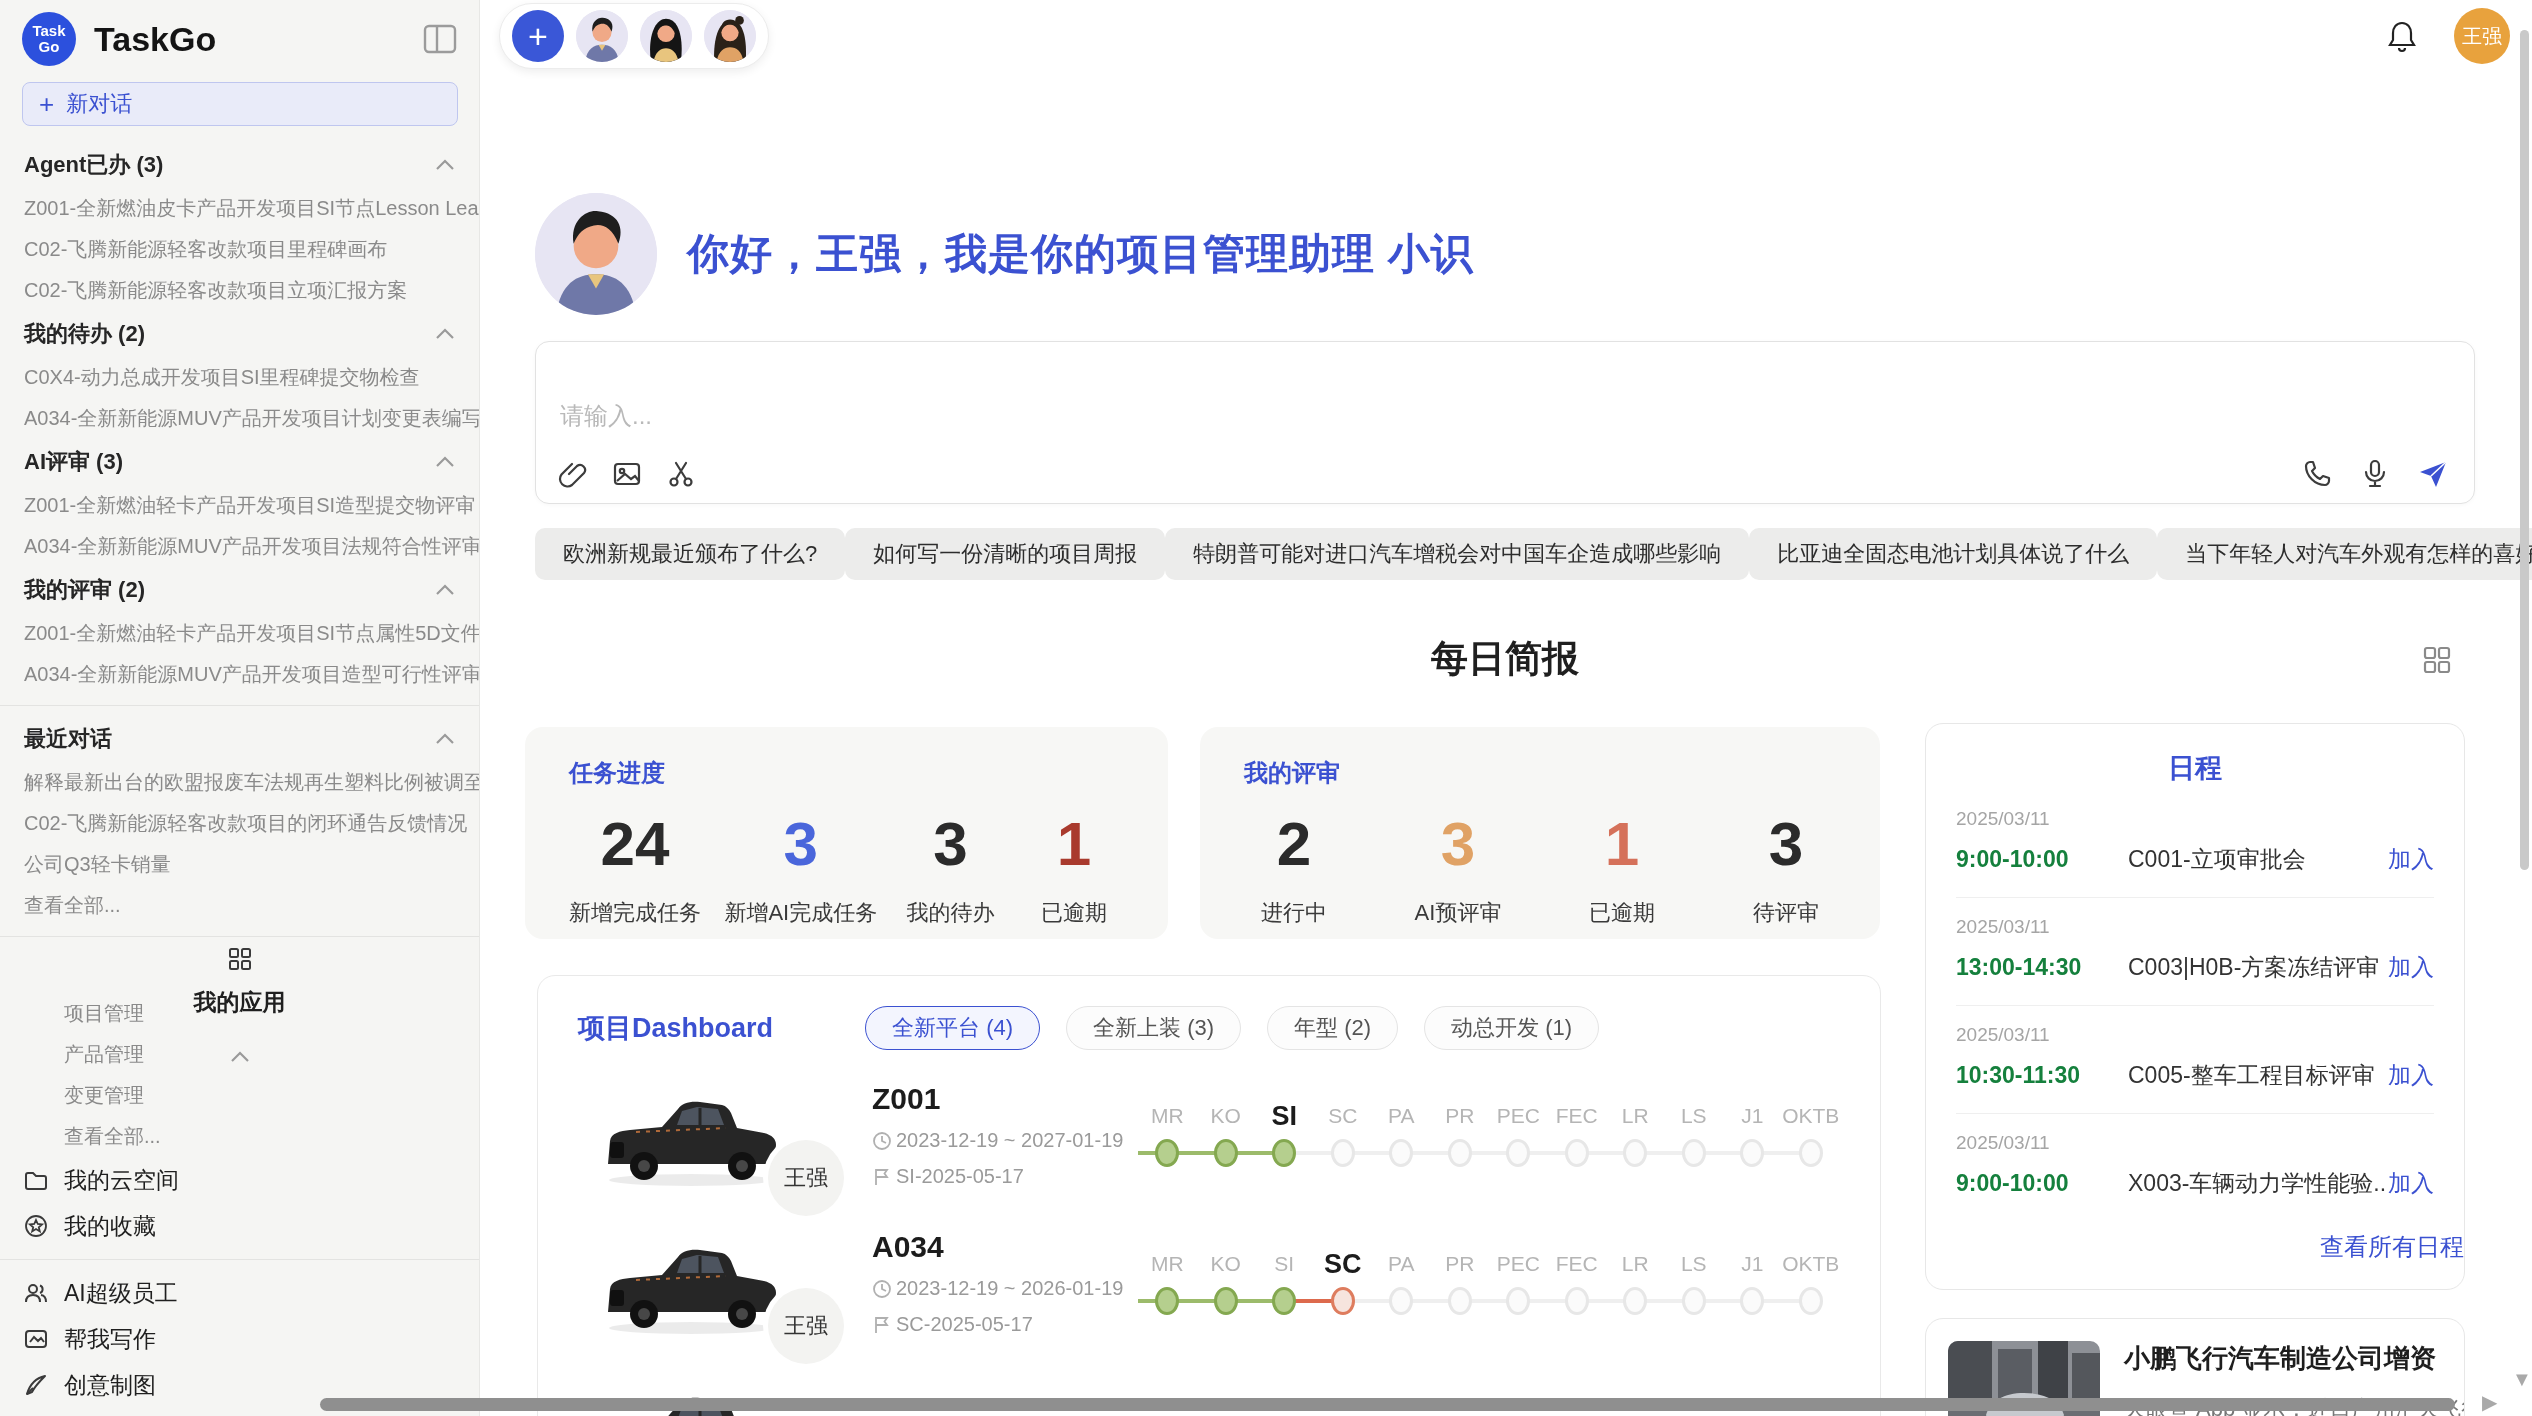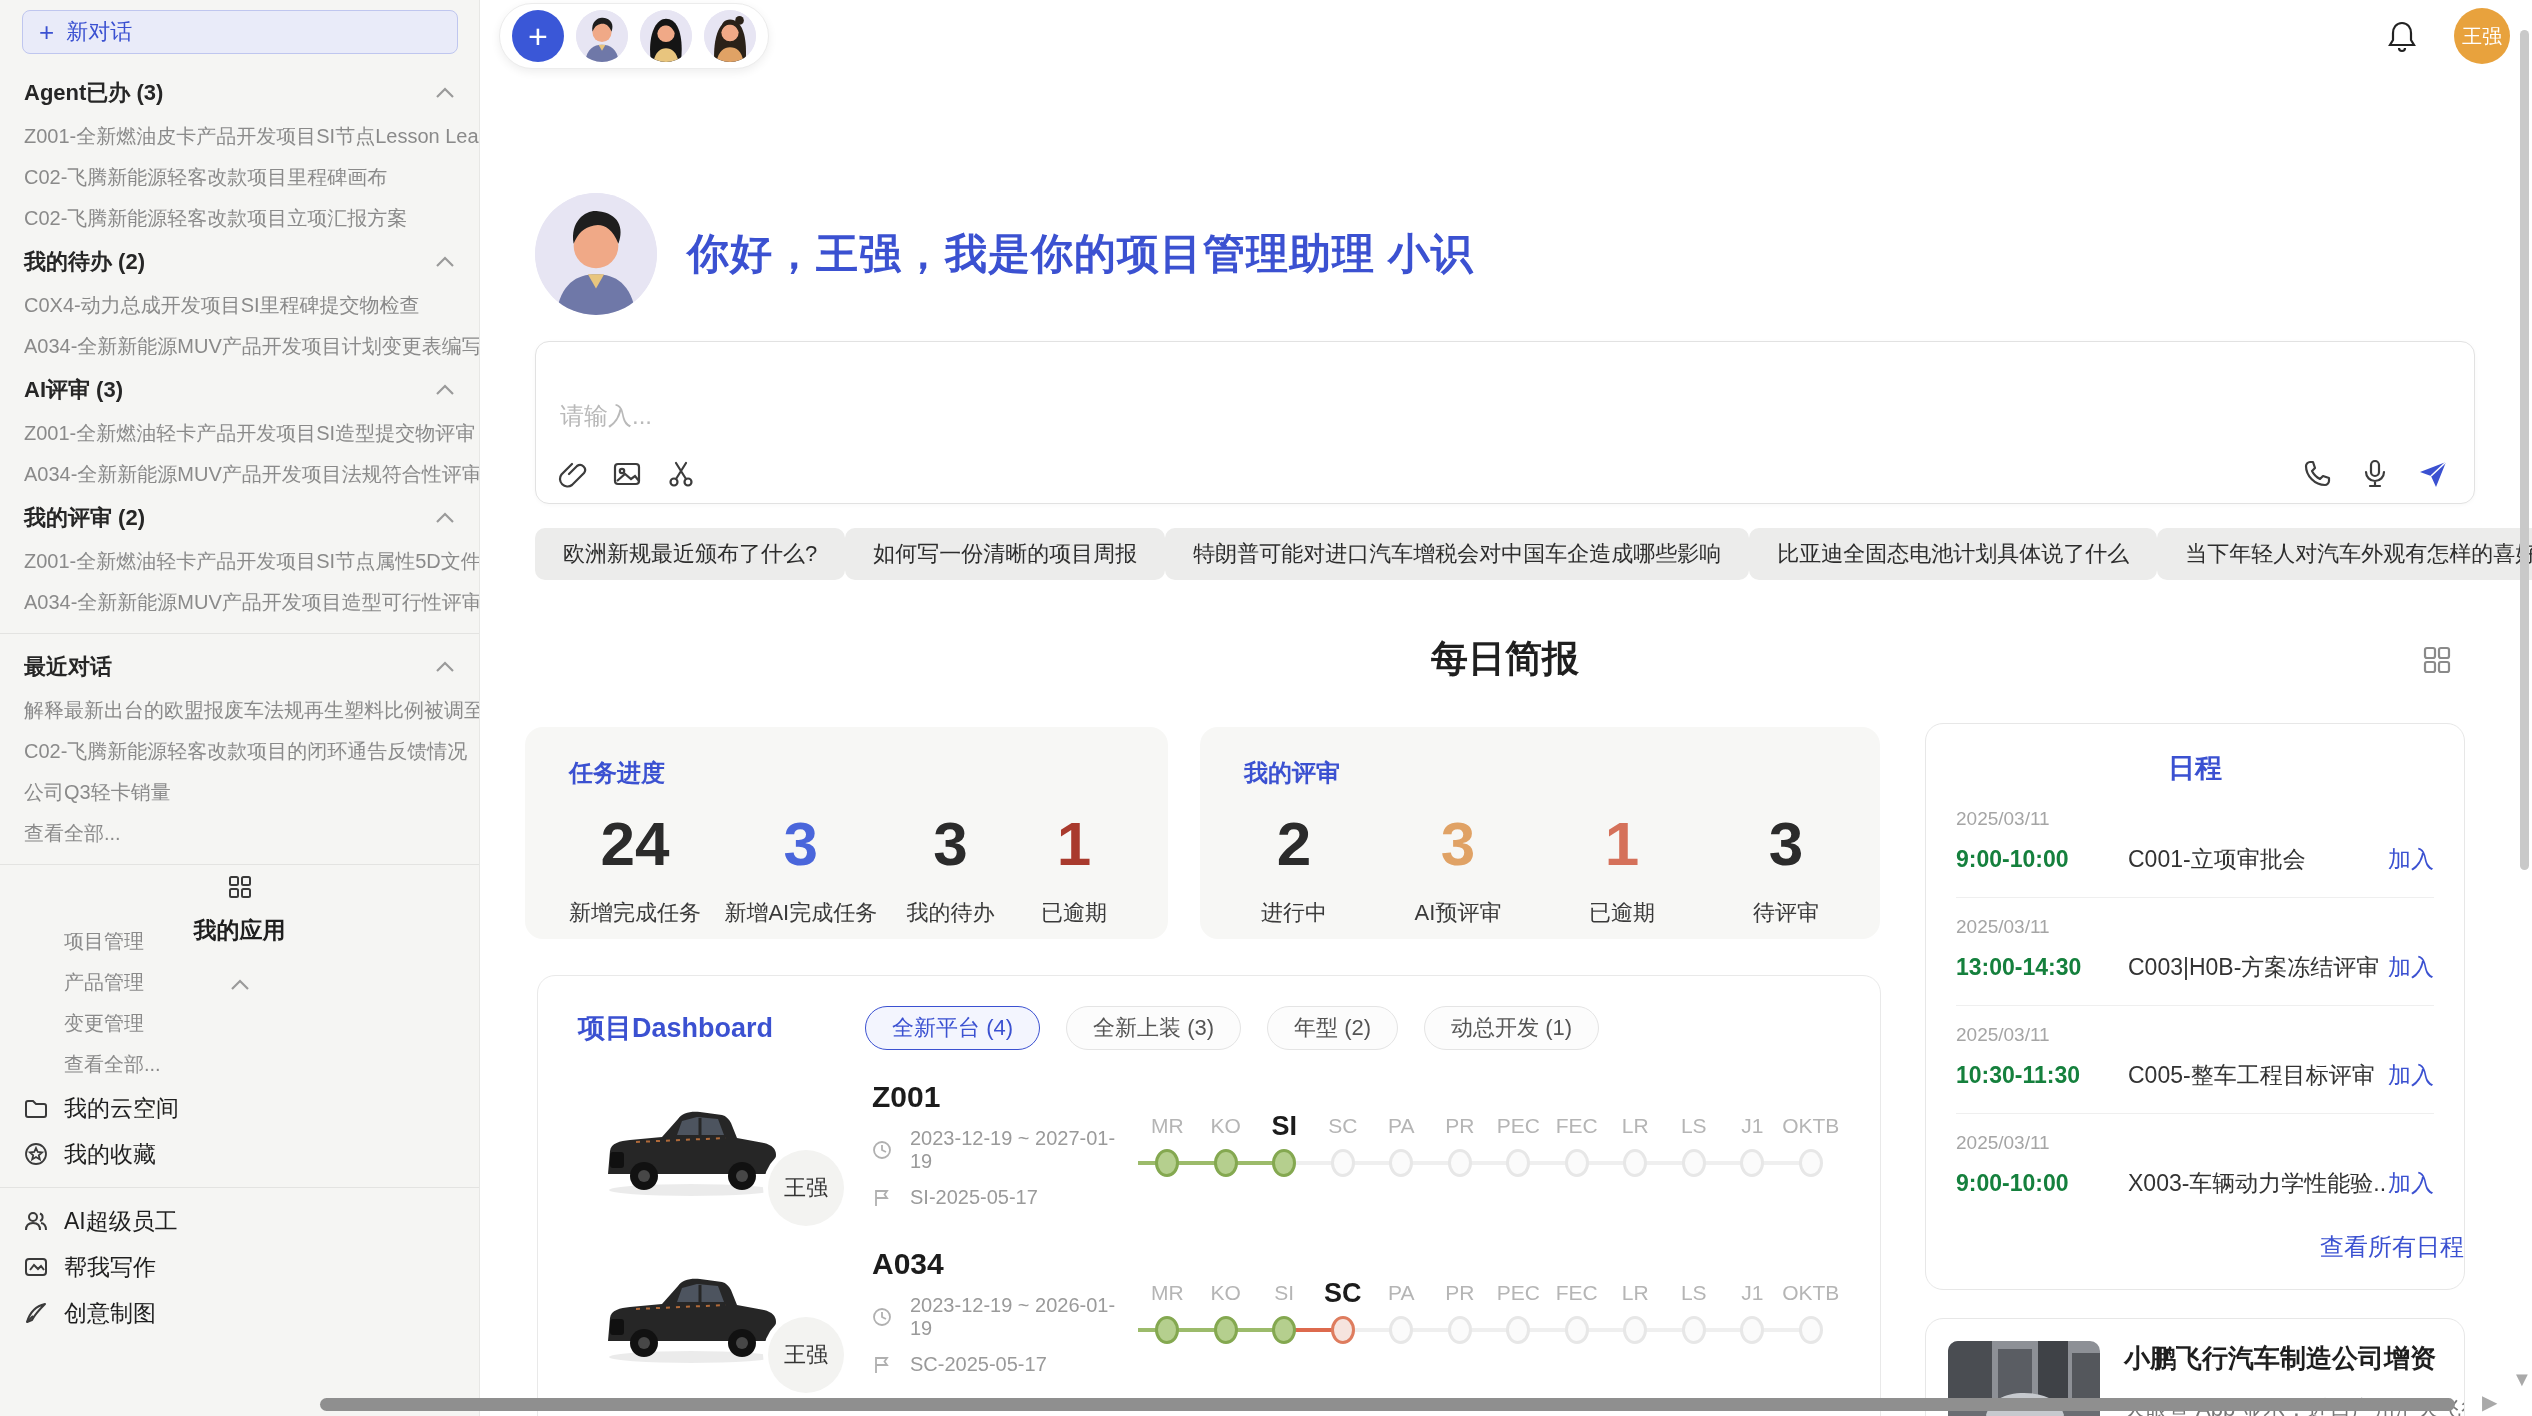--- a/index.html
+++ b/index.html
@@ -94,21 +94,21 @@
          align-items: center; background: #fcfcfc; border: 1px solid #e4e4e4; color: #555; cursor: pointer; }
   .tab.active { border-color: #3b51d1; color: #3b51d1; background: #f3f5fe; }
   .proj-row { display: flex; align-items: center; padding: 30px 40px 8px 58px; }
   .proj-car { position: relative; width: 190px; height: 110px; flex: none; }
   .proj-car svg.car { width: 190px; height: 110px; display: block; }
   .owner-badge { position: absolute; right: -58px; bottom: -26px; width: 76px; height: 76px; border-radius: 50%;
                  background: #f3f3f1; display: flex; align-items: center; justify-content: center;
                  font-size: 22px; color: #333; box-shadow: 0 0 0 5px #fff; }
   .proj-info { margin-left: 86px; width: 252px; flex: none; }
   .proj-code { font-size: 30px; font-weight: 700; color: #1c1c1c; }
-  .proj-meta { display: flex; align-items: center; gap: 18px; font-size: 20px; color: #9a9a9a; margin-top: 13px; }
+  .proj-meta { display: flex; align-items: center; gap: 4px; font-size: 20px; color: #9a9a9a; margin-top: 13px; }
   .meta-ic { width: 20px; height: 20px; color: #b0b0b0; flex: none; }
   .timeline { display: flex; flex: 1; margin-left: 14px; }
   .ms-node { flex: 1; text-align: center; }
   .ms-label { font-size: 21px; color: #b5b5b5; height: 36px; line-height: 36px; }
   .ms-label.current { color: #1c1c1c; font-weight: 700; font-size: 27px; }
   .ms-dotrow { position: relative; height: 38px; }
   .half-l, .half-r { position: absolute; top: 17px; height: 4px; }
   .half-l { left: 0; width: 50%; } .half-r { left: 50%; right: 0; }
   .c-green { background: #9cbb6b; } .c-red { background: #dd6a4d; }
   .c-gray { background: #efefef; } .c-none { background: transparent; }
@@ -199,20 +199,31 @@
       <path d="M58 58 L94 58 L100 70 L52 70 Z" fill="#3b3e43"></path>
       <circle cx="52" cy="84" r="7" fill="#26282b"></circle>
         <circle cx="102" cy="84" r="7" fill="#26282b"></circle>
     </symbol>
   </defs>
 </svg>
 
 <div class="screen">
 
   <aside class="sidebar">
+    <div class="side-head">
+      <div class="logo">
+        <span>Task</span>
+        <span>Go</span>
+      </div>
+      <div class="app-title">TaskGo</div>
+      <svg class="collapse-btn" viewBox="0 0 34 30" fill="none" stroke="currentColor" stroke-width="2.4">
+        <rect x="2" y="2" width="30" height="26" rx="4"></rect>
+          <line x1="14" y1="2" x2="14" y2="28"></line>
+      </svg>
+    </div>
     <button class="new-chat">
       <span class="plus">+</span>
       <span>新对话</span>
     </button>
     <div id="side-body">
         <div class="group-header">
           <span>Agent已办 (3)</span>
           <span>
             <svg class="chev" viewBox="0 0 20 14" fill="none" stroke="currentColor" stroke-width="2.2">
               <polyline points="2,11 10,3 18,11"></polyline>

